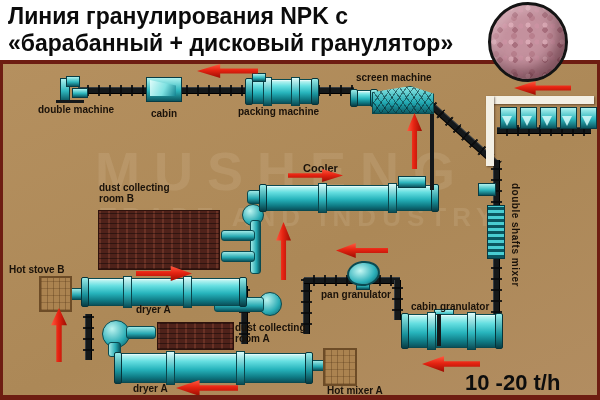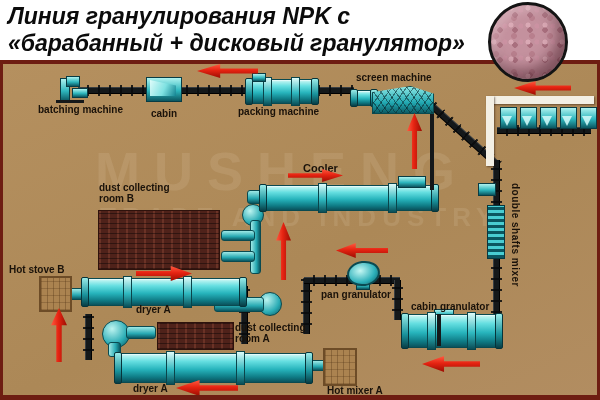--- a/index.html
+++ b/index.html
@@ -1,19 +1,19 @@
 <!DOCTYPE html>
 <html><head>
 <meta charset="utf-8">
 <style>
   html,body{margin:0;padding:0;}
   .stage{position:relative;width:600px;height:400px;background:#6e1d12;overflow:hidden;
          font-family:"Liberation Sans",sans-serif;}
   .header{position:absolute;left:0;top:0;width:600px;height:62px;background:#ffffff;}
-  .title{position:absolute;left:8px;top:3px;font-weight:800;font-size:23px;line-height:27px;color:#0b0b0b;white-space:nowrap;font-style:italic;}
+  .title{position:absolute;left:8px;top:3px;font-weight:800;font-size:23px;line-height:27px;color:#0b0b0b;white-space:nowrap;}
   .granules{position:absolute;left:488px;top:2px;width:74px;height:74px;border-radius:50%;
     border:3px solid #141414;z-index:70;background-color:#c4919e;
     background-image:
       radial-gradient(circle at 3px 3px,#daa9b5 2.2px,rgba(0,0,0,0) 2.8px),
       radial-gradient(circle at 9px 10px,#a96f7e 2.5px,rgba(0,0,0,0) 3px),
       radial-gradient(circle at 14px 5px,#cb92a2 2.3px,rgba(0,0,0,0) 2.9px),
       radial-gradient(circle at 5px 13px,#b87f8d 2.6px,rgba(0,0,0,0) 3.2px);
     background-size:17px 17px,15px 15px,16px 16px,18px 18px;
     box-shadow:inset -7px -9px 14px rgba(60,20,30,.5),inset 4px 5px 10px rgba(255,238,242,.3);}
   .diagram{position:absolute;left:0;top:62px;width:600px;height:338px;
@@ -102,21 +102,21 @@
     <div class="convh" style="left:304px;top:216px;width:96px;"></div>
     <div class="convv" style="left:395px;top:218px;height:40px;"></div>
     <div class="convv" style="left:242px;top:224px;height:58px;"></div>
     <div class="convv" style="left:86px;top:252px;height:46px;"></div>
     <div class="darkpost" style="left:430px;top:52px;width:4px;height:76px;"></div>
 
     <div class="box" style="left:60px;top:16px;width:8px;height:22px;"></div>
     <div class="box" style="left:66px;top:14px;width:12px;height:9px;"></div>
     <div class="box" style="left:72px;top:26px;width:14px;height:8px;"></div>
     <div class="darkpost" style="left:56px;top:38px;width:28px;height:3px;"></div>
-    <div class="lbl" style="left:38px;top:42px;">batching machine</div>
+    <div class="lbl" style="left:38px;top:42px;">double machine</div>
 
     <div class="box" style="left:146px;top:15px;width:34px;height:23px;"></div>
     <div style="position:absolute;left:150px;top:18px;width:26px;height:16px;z-index:11;
                 background:linear-gradient(115deg,#dffcfa 0%,#7fe2e2 55%,#118391 100%);clip-path:polygon(0 0,100% 35%,100% 100%,0 100%);"></div>
     <div class="lbl" style="left:151px;top:46px;">cabin</div>
 
     <div class="cyl" style="left:248px;top:17px;width:66px;height:23px;">
       <div class="ring" style="left:14px;"></div>
       <div class="ring" style="left:42px;"></div>
     </div>
@@ -202,19 +202,20 @@
       <div class="ring" style="left:48px;"></div>
       <div class="ring" style="left:118px;"></div>
     </div>
     <div class="lbl" style="left:133px;top:321px;">dryer A</div>
     <div class="arrow a-left" style="left:176px;top:318px;width:62px;height:16px;"></div>
     <div class="pipe" style="left:306px;top:298px;width:18px;height:9px;"></div>
     <div class="wood" style="left:323px;top:286px;width:30px;height:34px;"></div>
     <div class="lbl" style="left:327px;top:323px;">Hot mixer A</div>
 
     <div class="arrow a-left" style="left:422px;top:294px;width:58px;height:16px;"></div>
+    <div class="cap" style="left:465px;top:308px;">10 -20 t/h</div>
   </div>
 
   <div class="edge" style="left:0;top:60px;width:600px;height:4px;"></div>
   <div class="edge" style="left:0;top:62px;width:3px;height:338px;"></div>
   <div class="edge" style="left:597px;top:62px;width:3px;height:338px;"></div>
   <div class="edge" style="left:0;top:395px;width:600px;height:5px;"></div>
 </div>
 
 </body></html>

